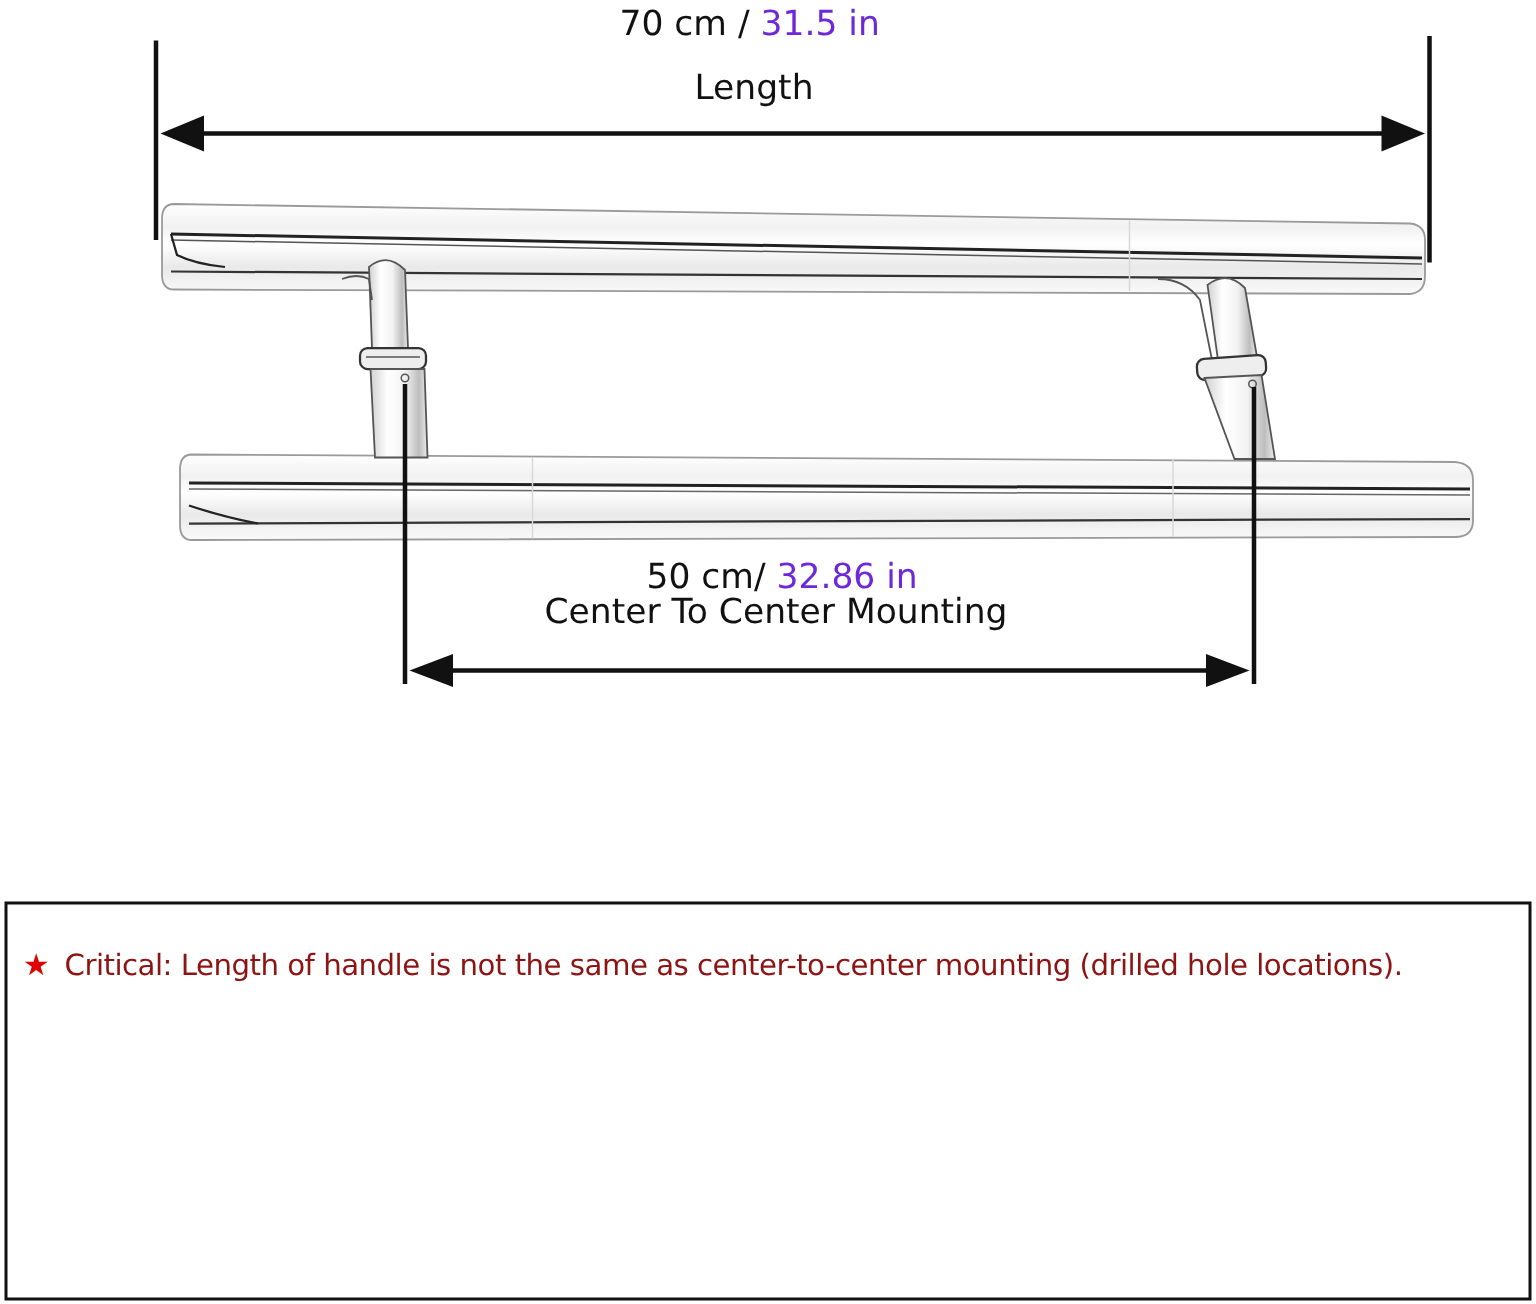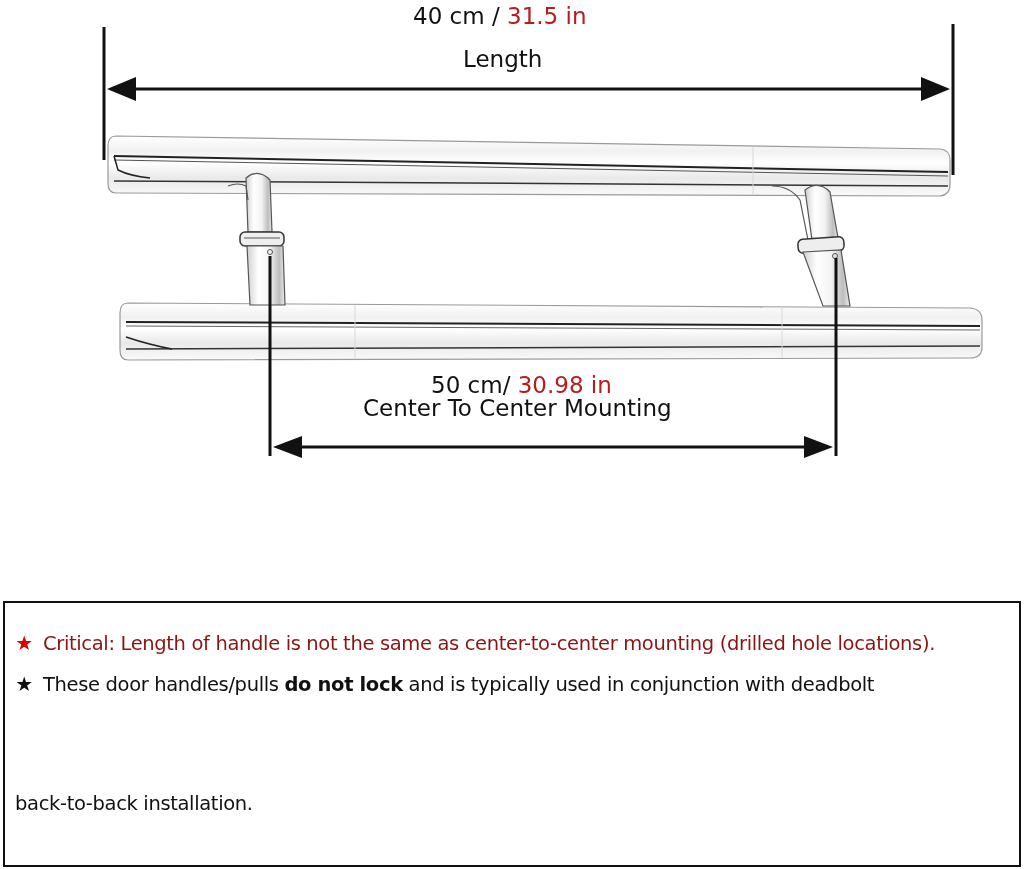--- a/index.html
+++ b/index.html
@@ -1,19 +1,19 @@
 <!DOCTYPE html>
 <html><head>
   <meta charset="utf-8">
   <style>
     html, body { margin: 0; padding: 0; background: #ffffff; }
     body { width: 1024px; height: 869px; position: relative; overflow: hidden;
            font-family: "DejaVu Sans", "Liberation Sans", sans-serif; color: #111; }
     .label { position: absolute; white-space: nowrap; font-size: 23px; line-height: 28px; color: #111; }
-    .red { color: #b91c1c; }
+    .red { color: #6d28d9; }
     #drawing { position: absolute; left: 0; top: 0; }
     .note-box { position: absolute; left: 3px; top: 601px; width: 1014px; height: 262px;
                 border: 2px solid #111; box-sizing: content-box; }
     .note-line { position: absolute; left: 12px; font-size: 19.5px; line-height: 26px; white-space: nowrap;
                  font-family: "DejaVu Sans", "Liberation Sans", sans-serif; letter-spacing: -0.35px; }
     .note-line b { font-weight: bold; }
     .star { display: inline-block; width: 22px; margin-right: 8px; text-align: center; font-size: 20px; }
     .star.red-star { color: #e00000; }
     .critical { color: #8e1414; }
   </style>
@@ -85,32 +85,28 @@
   <g>
     <line x1="270" y1="256" x2="270" y2="456" stroke="#111" stroke-width="3"></line>
     <line x1="836" y1="258" x2="836" y2="456" stroke="#111" stroke-width="3"></line>
     <line x1="295" y1="447" x2="810" y2="447" stroke="#111" stroke-width="3"></line>
     <polygon points="273,447 302,436 302,458" fill="#111"></polygon>
     <polygon points="833,447 804,436 804,458" fill="#111"></polygon>
   </g>
 </svg>
 
 <div class="label" style="left:413px; top:2px;">
-  <span>40 cm /</span>
+  <span>70 cm /</span>
   <span class="red">31.5 in</span>
 </div>
 <div class="label" style="left:463px; top:45px;">Length</div>
 
 <div class="label" style="left:431px; top:371px;">
   <span>50 cm/</span>
-  <span class="red">30.98 in</span>
+  <span class="red">32.86 in</span>
 </div>
 <div class="label" style="left:363px; top:394px;">Center To Center Mounting</div>
 
 <div class="note-box">
   <div class="note-line critical" style="top:27px; left:8px;">
     <span class="star red-star">★</span><span>Critical: Length of handle is not the same as center-to-center mounting (drilled hole locations).</span>
   </div>
-  <div class="note-line" style="top:68px; left:8px;">
-    <span class="star">★</span><span>These door handles/pulls </span><b>do not lock</b><span> and is typically used in conjunction with deadbolt</span>
-  </div>
-  <div class="note-line" style="top:188px; left:10px;">back-to-back installation.</div>
 </div>
 
 </body></html>

